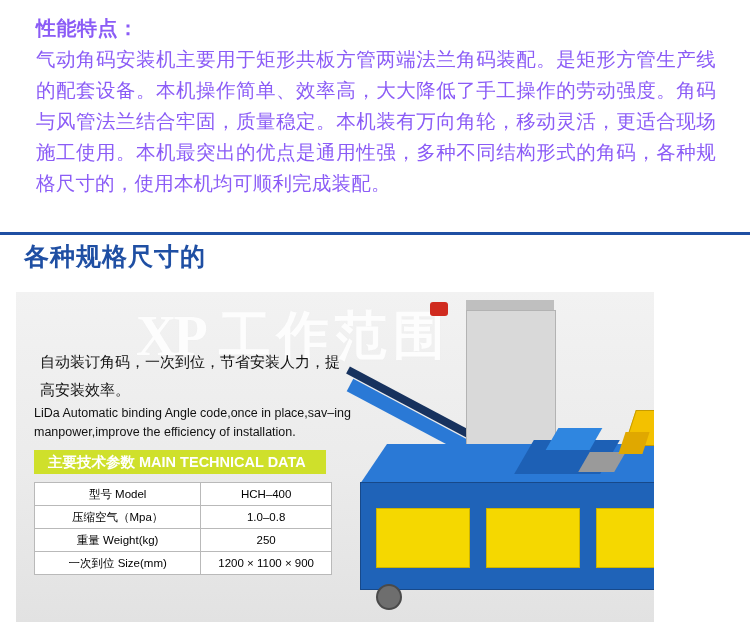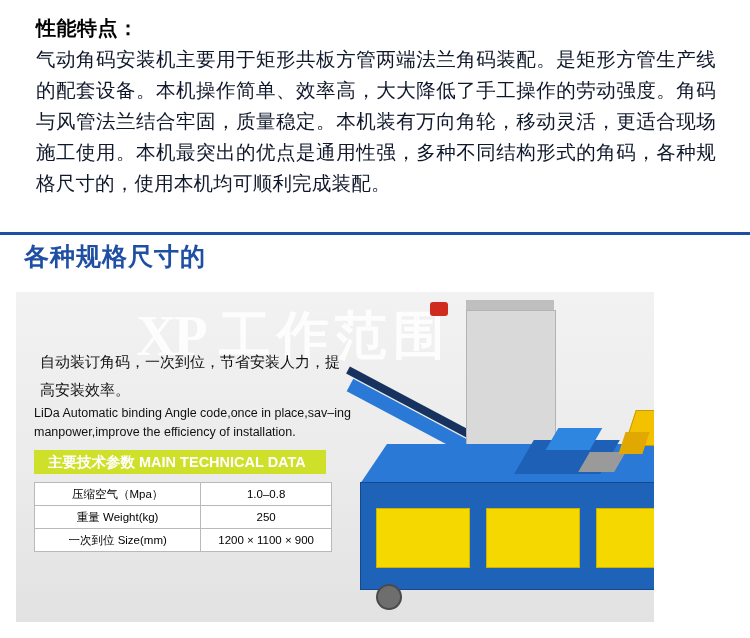--- a/index.html
+++ b/index.html
@@ -24,27 +24,27 @@
   .intro {
     position: absolute;
     left: 36px;
     top: 12px;
     width: 680px;
   }
   .intro-title {
     font-size: 20px;
     font-weight: bold;
     line-height: 32px;
-    color: #000000;
+    color: #8b5cf6;
     letter-spacing: 0.5px;
   }
   .intro-body {
     font-size: 19.5px;
     line-height: 31px;
-    color: #0f172a;
+    color: #8b5cf6;
     text-align: justify;
     letter-spacing: 0.2px;
   }
 
   
   .divider {
     position: absolute;
     left: 0;
     top: 232px;
     width: 750px;
@@ -331,20 +331,24 @@
       <span class="wm-text">工作范围</span>
     </div>
 
     <div class="blurb-cn">自动装订角码，一次到位，节省安装人力，提高安装效率。</div>
     <div class="blurb-en">LiDa Automatic binding Angle code,once in place,sav–ing manpower,improve the efficiency of installation.</div>
 
     <div class="tbl-caption">主要技术参数 MAIN TECHNICAL DATA</div>
 
     <table class="spec-table">
       <tbody>
+        <tr>
+          <td class="k">型号 Model</td>
+          <td class="v">HCH–400</td>
+        </tr>
         <tr>
           <td class="k">压缩空气（Mpa）</td>
           <td class="v">1.0–0.8</td>
         </tr>
         <tr>
           <td class="k">重量 Weight(kg)</td>
           <td class="v">250</td>
         </tr>
         <tr>
           <td class="k">一次到位 Size(mm)</td>

